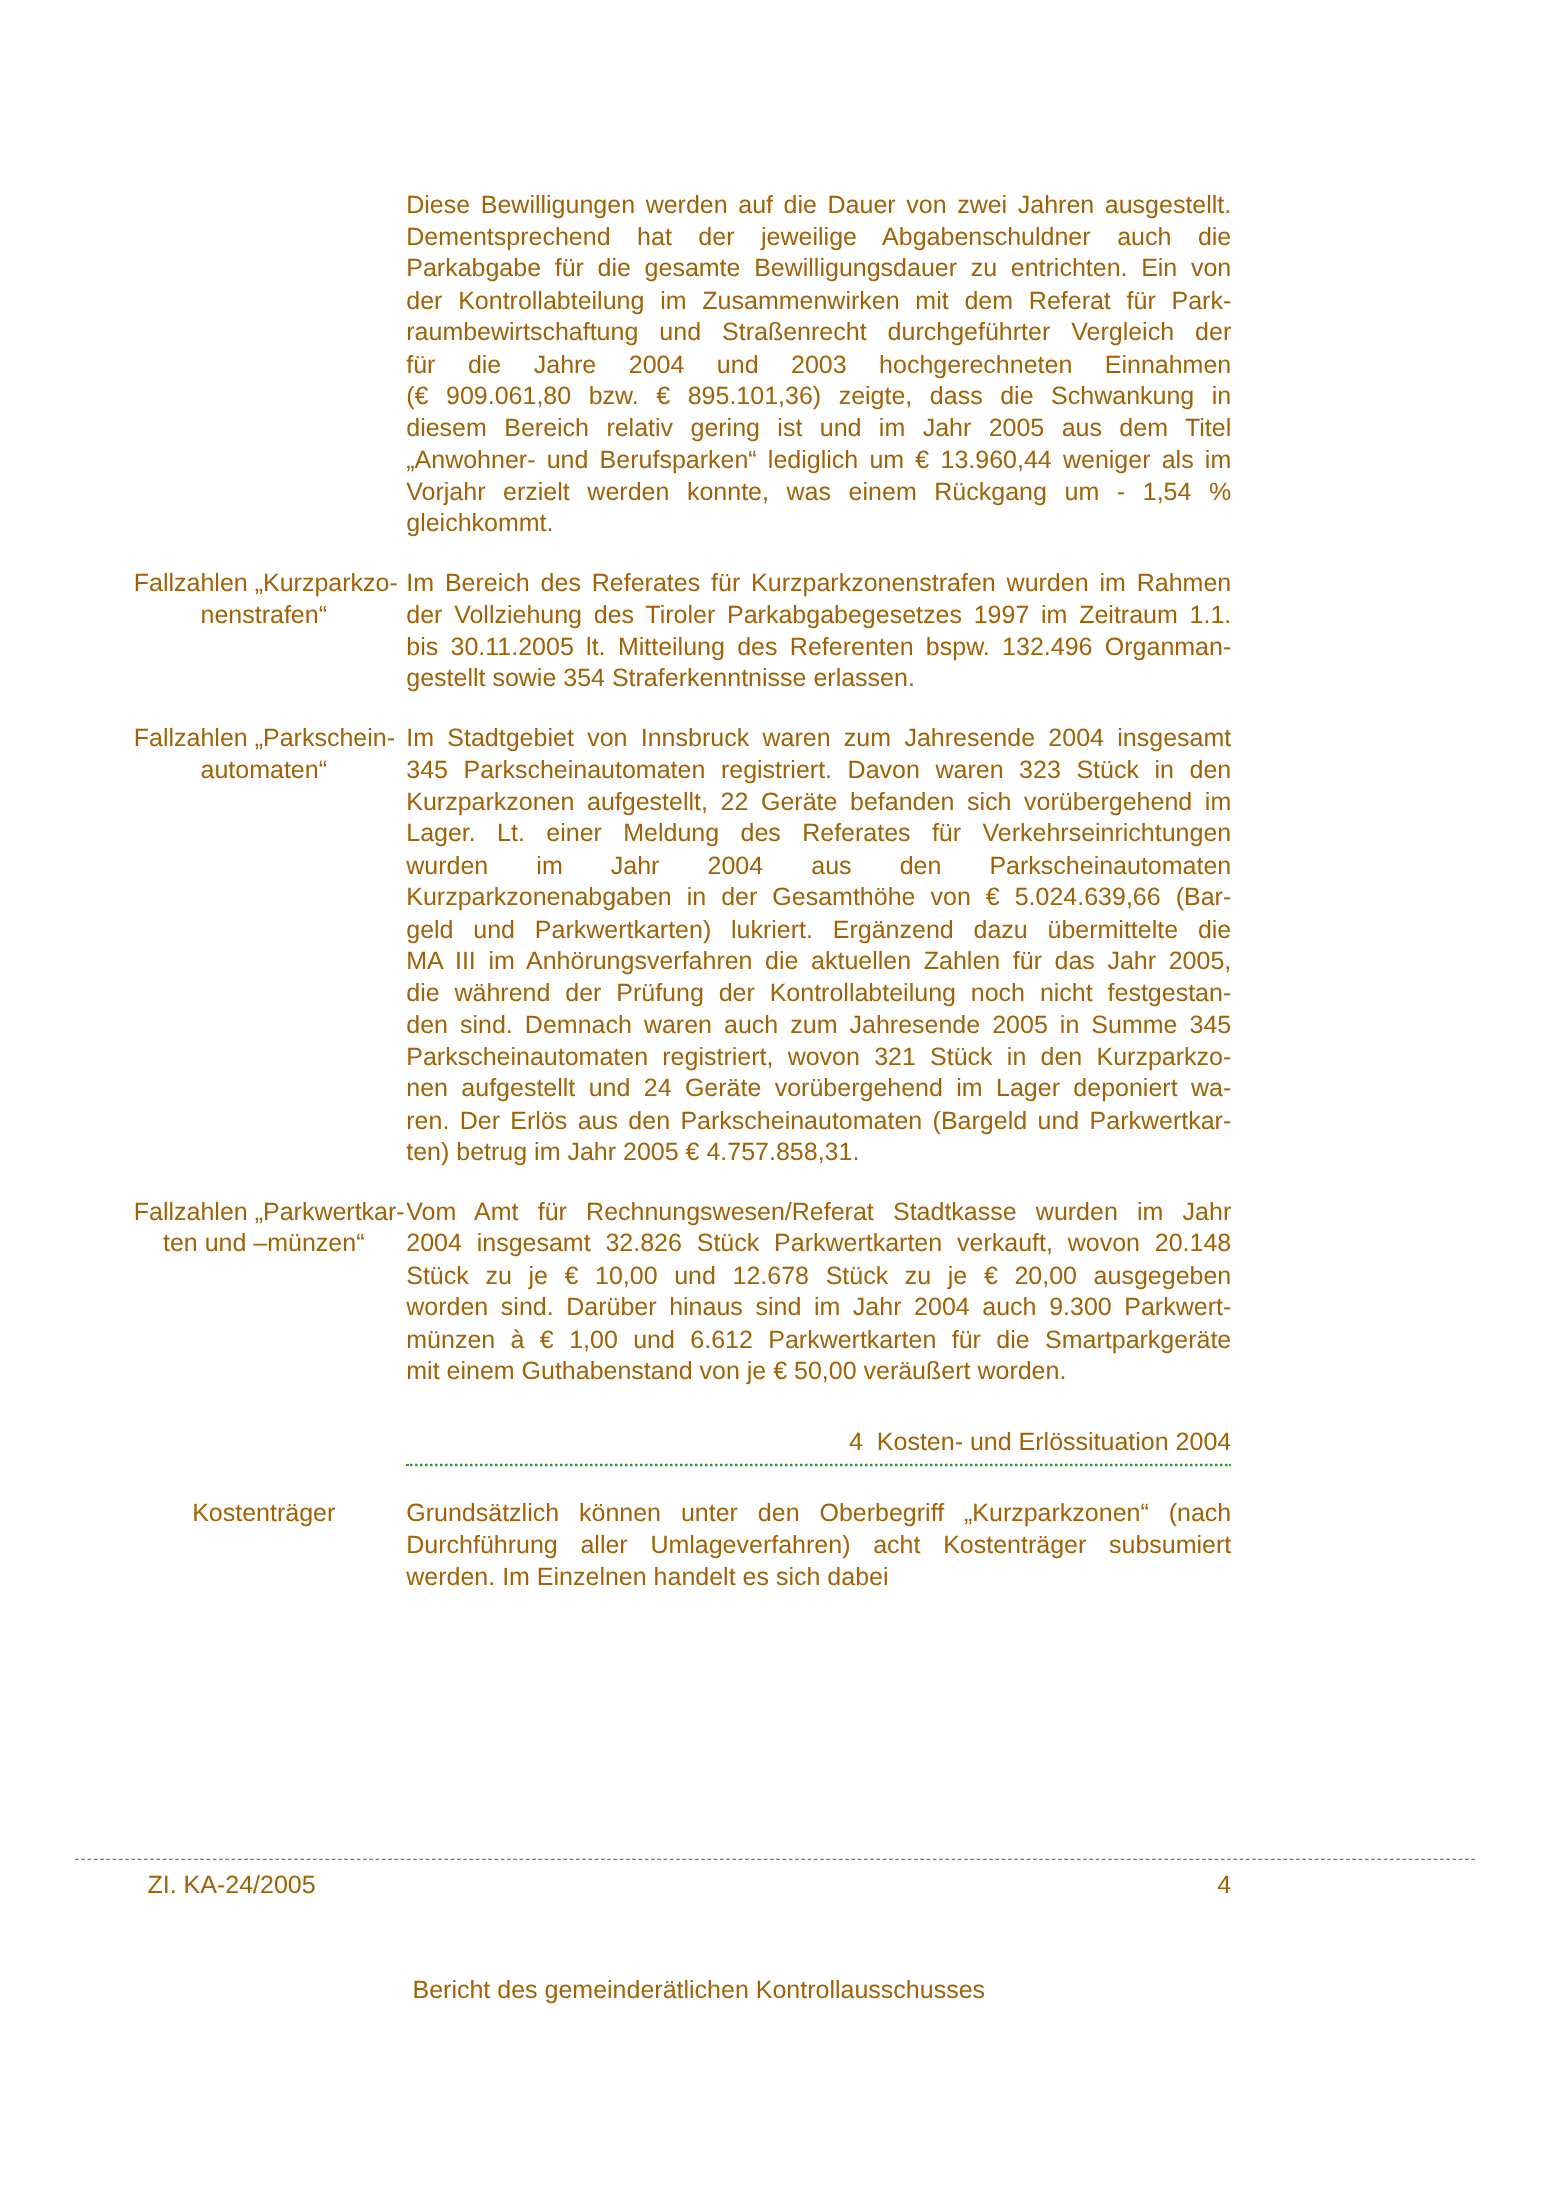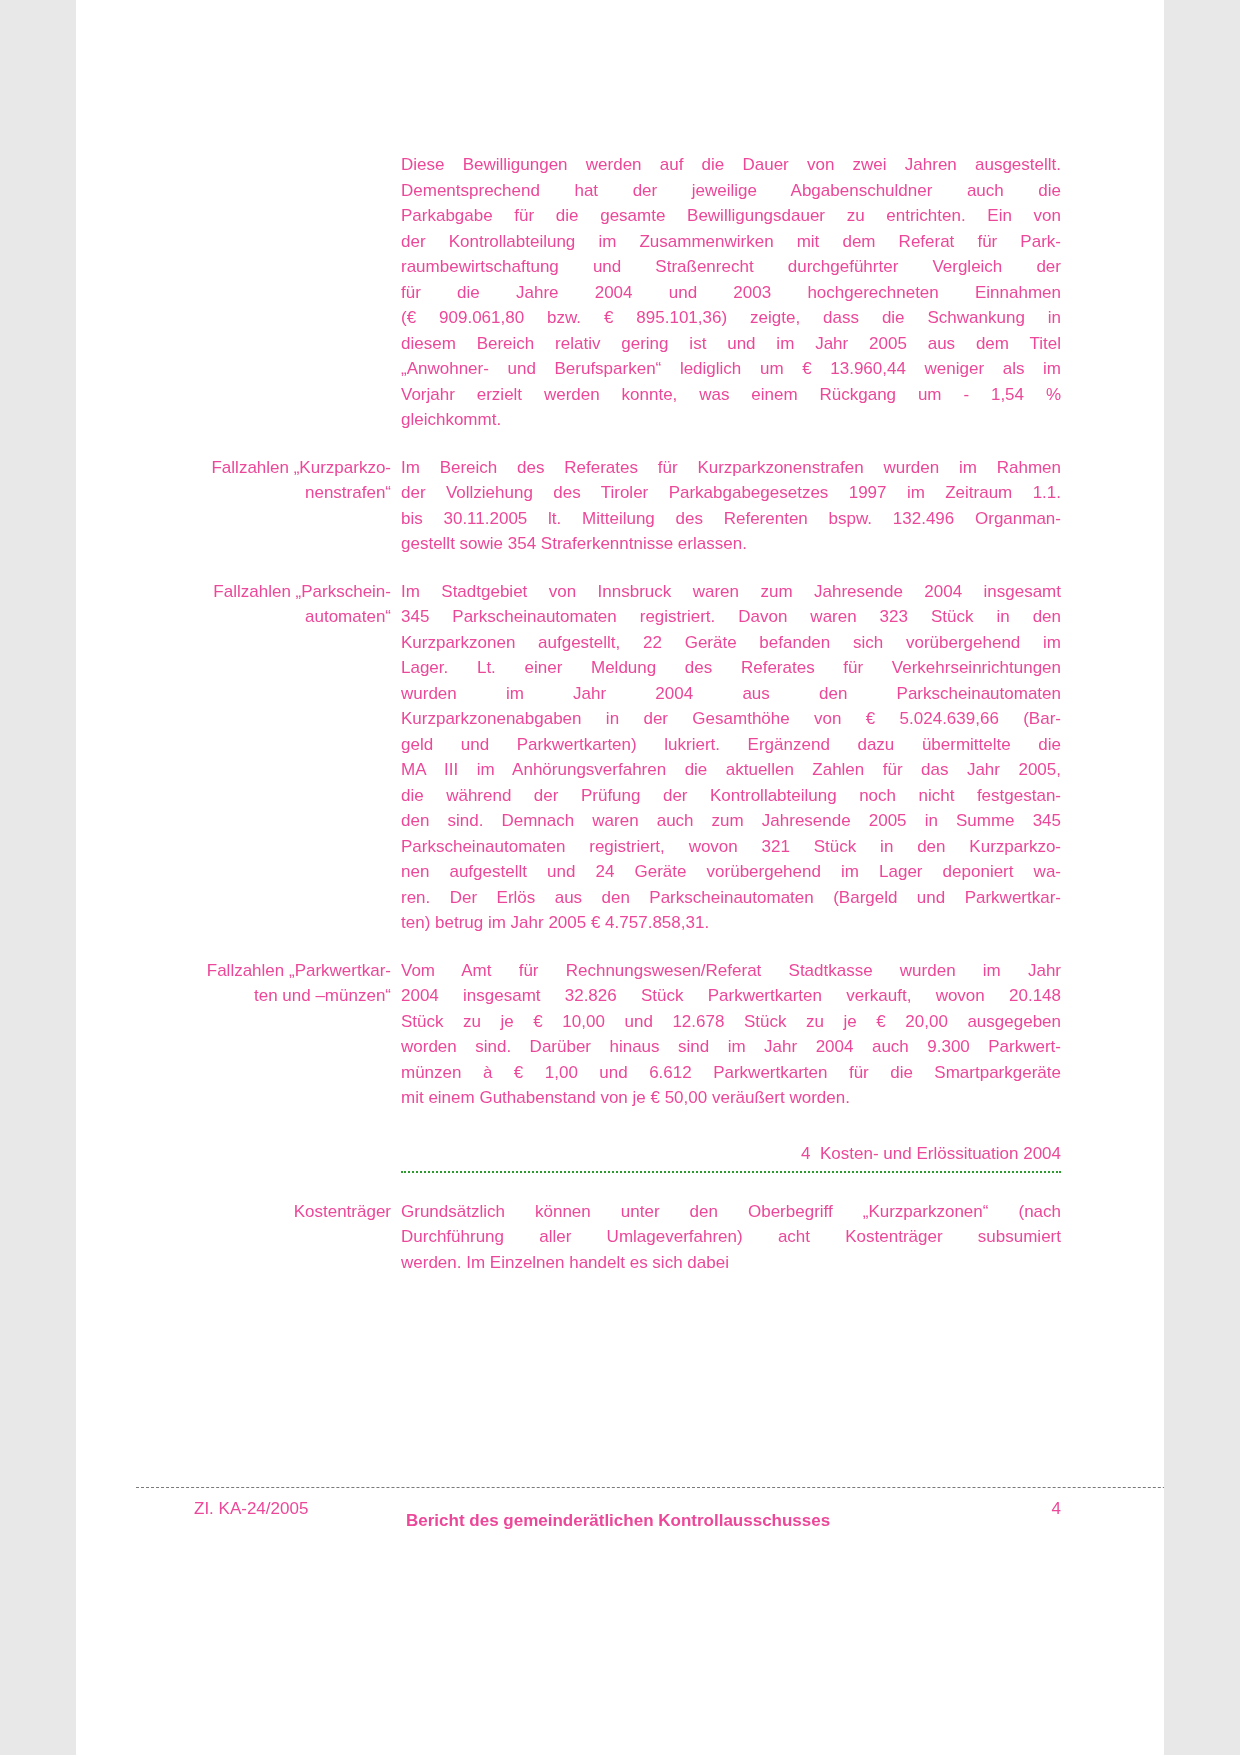--- a/index.html
+++ b/index.html
@@ -1,39 +1,39 @@
 <!DOCTYPE html>
 <html lang="de"><head>
 <meta charset="utf-8">
 <style>
   html,body { margin:0; padding:0; background:#e8e8e8; }
   .page {
     position:relative;
-    width:1088px; height:1755px;
+    width:1240px; height:1755px;
     margin:0 auto;
     background:#ffffff;
-    color:#ec4899;
+    color:#a16207;
     font-family:"Liberation Sans","DejaVu Sans",sans-serif;
-    font-size:17px;
+    font-size:20px;
     overflow:hidden;
   }
   .content {
     position:absolute;
     left:325px; top:152px;
     width:660px;
   }
   .row { position:relative; margin-bottom:22px; }
   .margin-label {
     position:absolute;
     left:-218px; top:0;
     width:208px;
   }
   .margin-label .lline {
     line-height:25.5px;
-    text-align:right;
+    text-align:center;
     white-space:nowrap;
   }
   .body-text .jline {
     line-height:25.5px;
     text-align:justify;
     text-align-last:justify;
   }
   .body-text .jline:last-child { text-align-last:left; }
   .section-heading { margin-top:30px; margin-bottom:26px; }
   .heading-text {
@@ -53,23 +53,22 @@
     border-top:1px dashed #7a7a7a;
     height:0;
   }
   .footer-doc-id {
     position:absolute;
     left:118px; top:1496px;
     line-height:25px;
   }
   .footer-title {
     position:absolute;
-    left:330px; top:1508px;
+    left:330px; top:1580px;
     line-height:25px;
-    font-weight:bold;
   }
   .footer-page {
     position:absolute;
     left:885px; top:1496px;
     width:100px;
     text-align:right;
     line-height:25px;
   }
 </style>
 </head>

